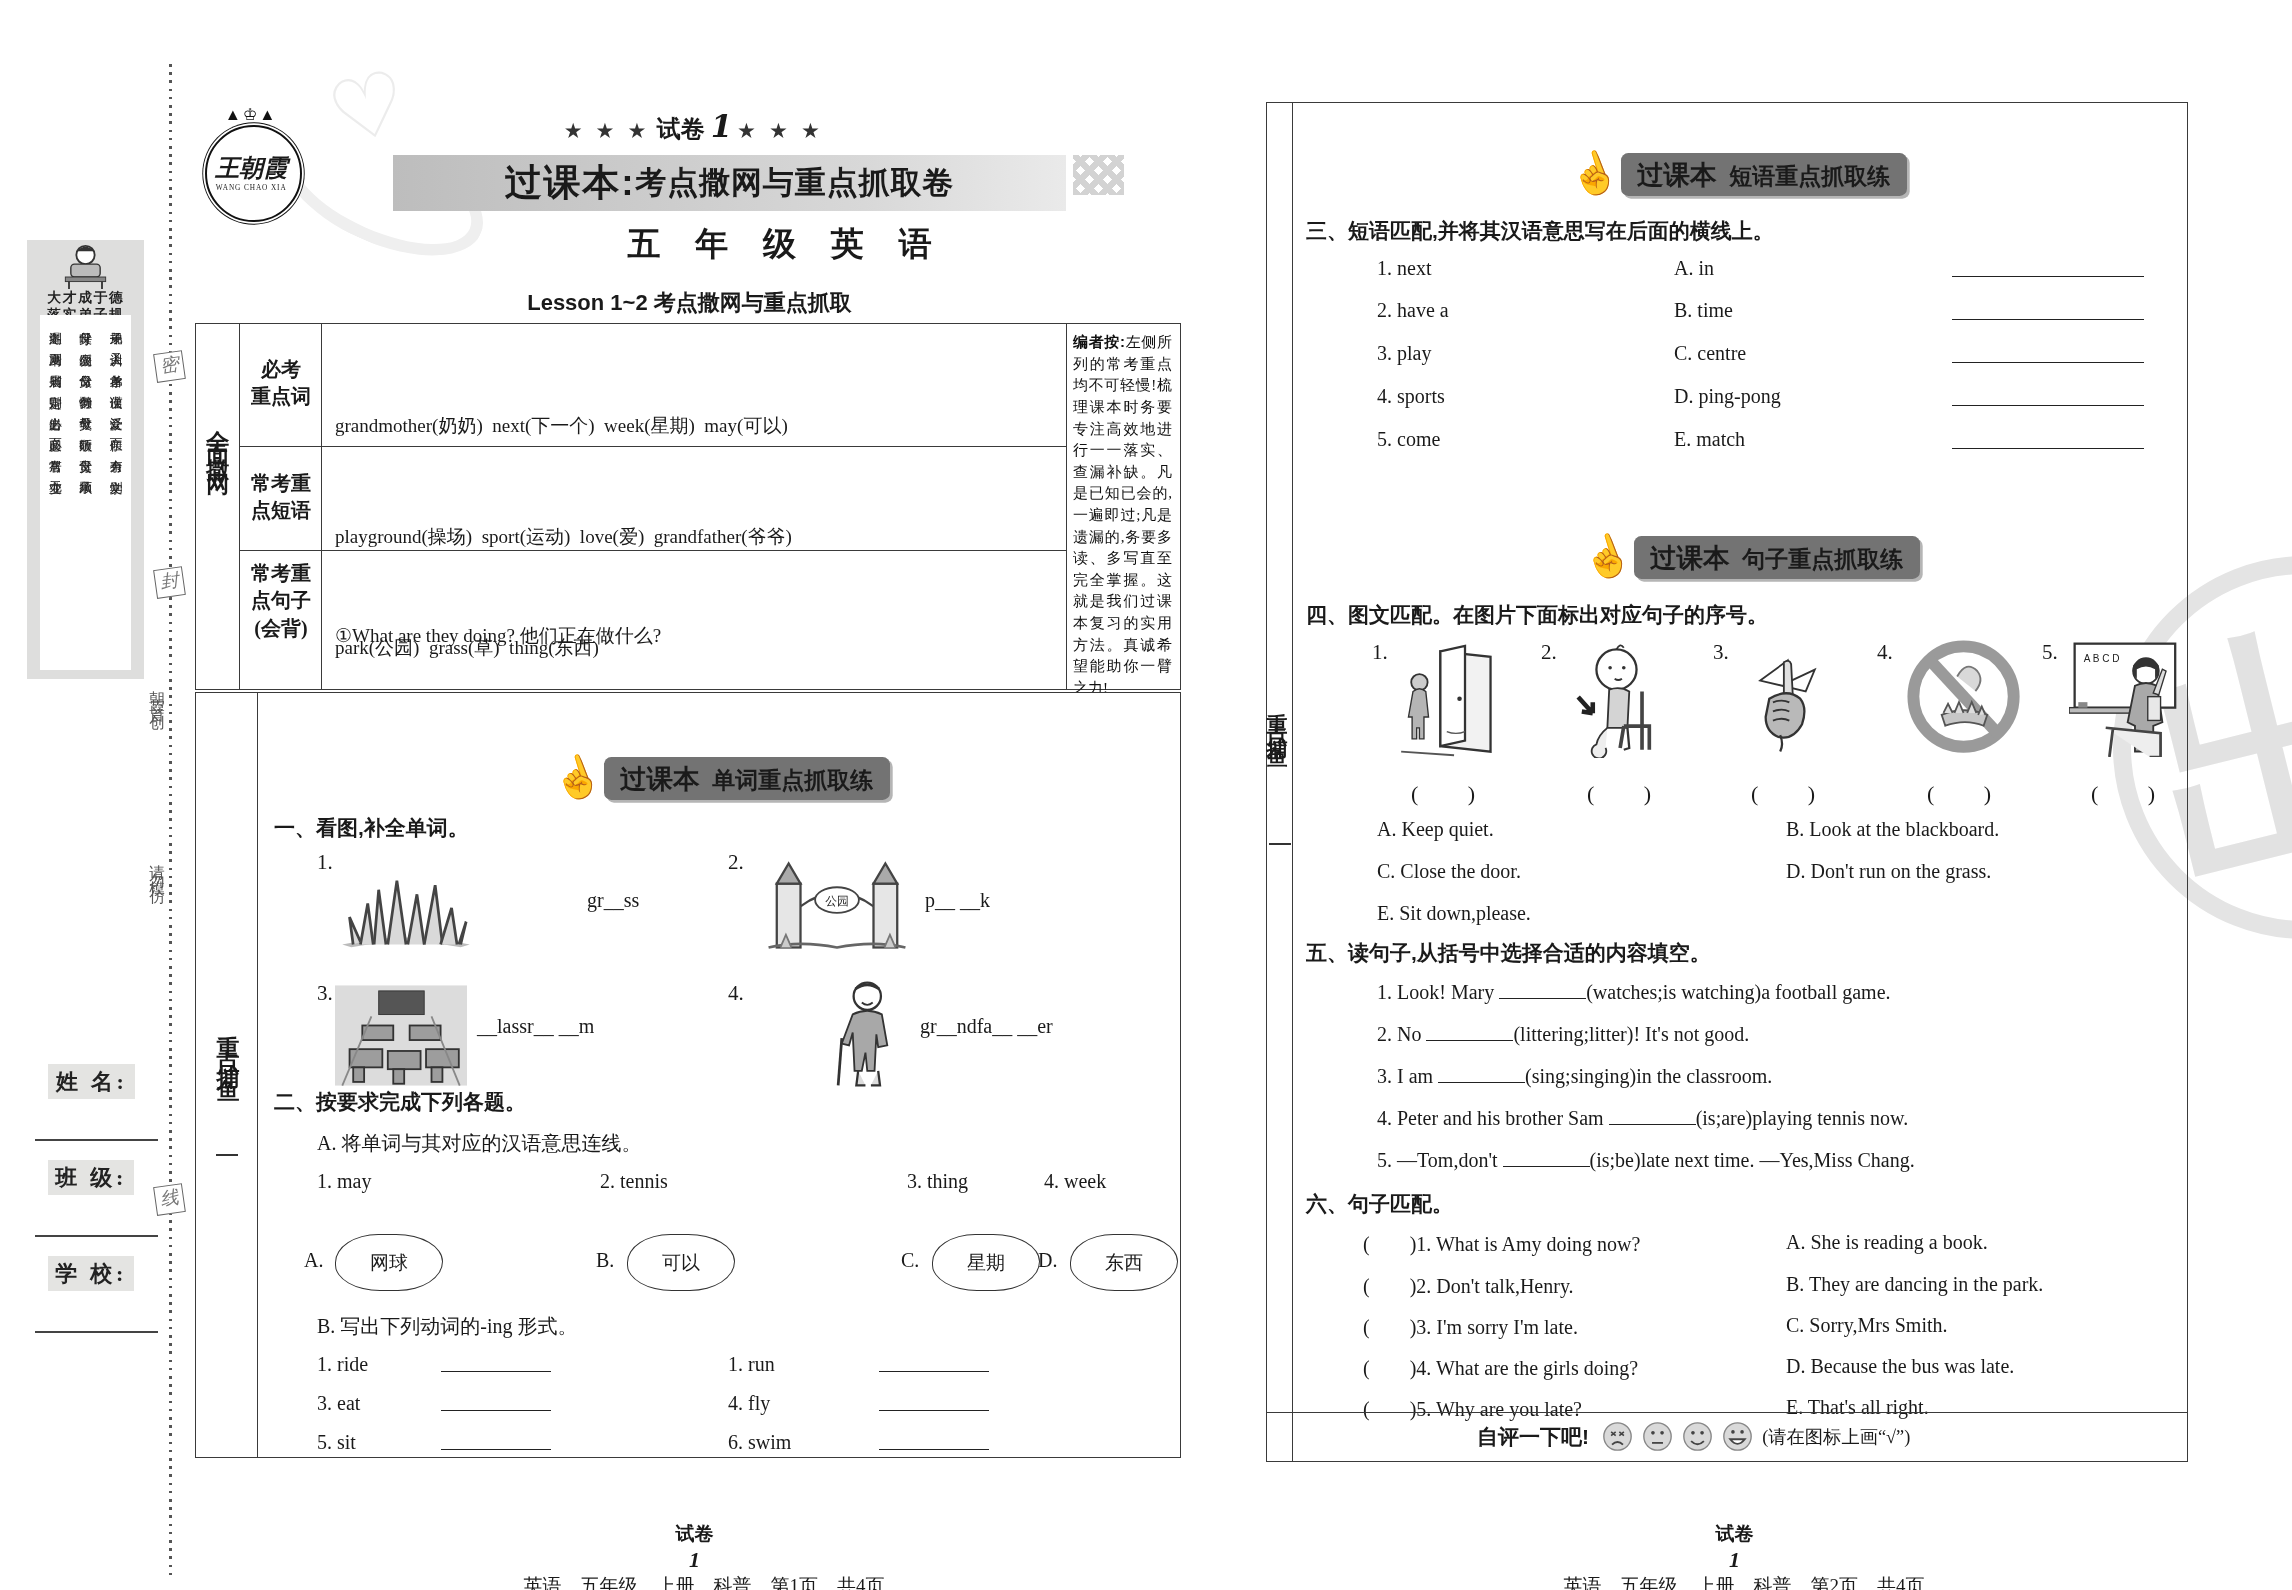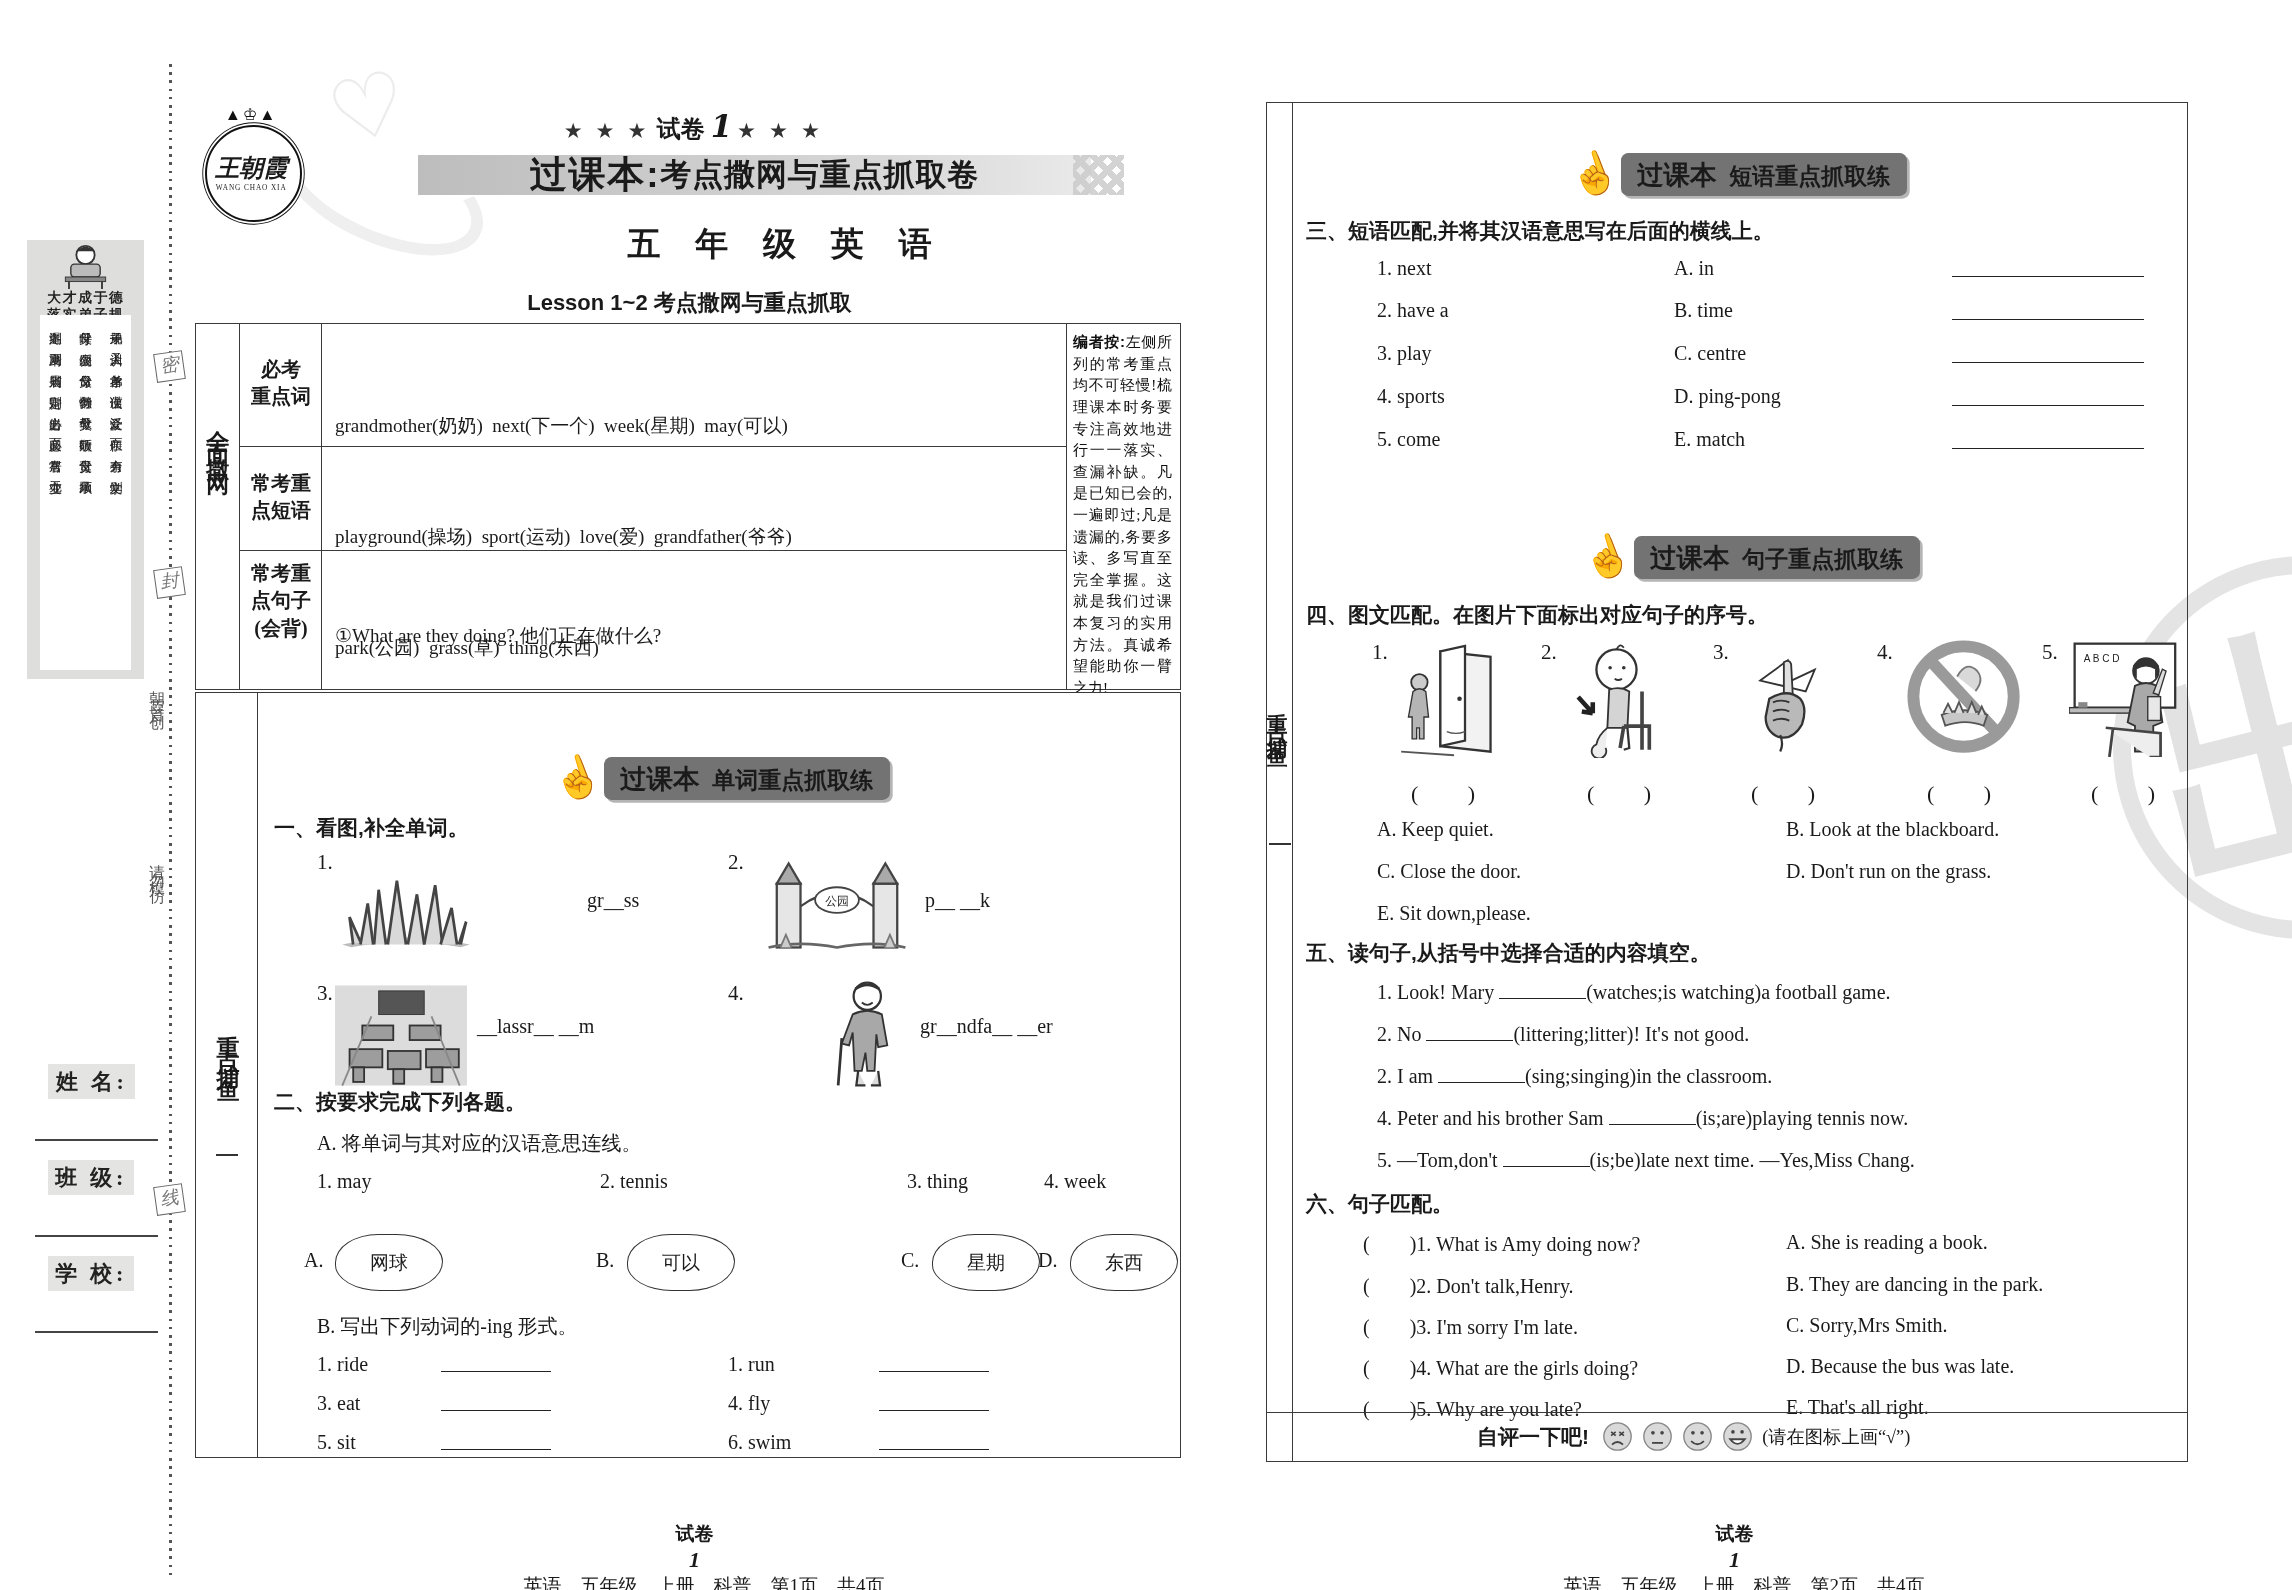--- a/index.html
+++ b/index.html
@@ -26,22 +26,22 @@
                background:#fff;box-shadow:0 0 0 1.8px #fff,0 0 0 2.7px #111;}
   .logo-text{position:absolute;left:3.7px;top:53px;width:93px;text-align:center;font-size:24px;font-weight:700;
              font-style:italic;font-family:"DejaVu Serif",serif;}
   .logo-crown{position:absolute;left:20px;top:5.5px;width:60px;text-align:center;font-size:16.4px;letter-spacing:1.8px;color:#111;}
   .logo-sub{position:absolute;left:3.7px;top:84px;width:93px;text-align:center;font-size:7.3px;letter-spacing:0.9px;color:#222;}
   .deco-heart{color:#ececec;font-size:87px;transform:rotate(-14deg);}
   .deco-swash{width:192px;height:82px;border-radius:50%;border:12.8px solid #efefef;border-top-color:transparent;border-left-color:transparent;transform:rotate(24deg);}
   .starline{left:393px;top:108px;width:603px;text-align:center;font-size:24px;font-weight:700;}
   .starline .st{color:#333;font-size:18.3px;letter-spacing:5.5px;}
   .starline .num{font-size:31px;font-style:italic;font-family:"DejaVu Serif",serif;}
-  .titleband{left:393px;top:155px;width:673px;height:40px;background:linear-gradient(to right,#bdbdbd,#d8d8d8 70%,#eaeaea);
-             display:flex;align-items:center;justify-content:center;margin-left:25px;}
+  .titleband{left:393px;top:155px;width:673px;height:56px;background:linear-gradient(to right,#bdbdbd,#d8d8d8 70%,#eaeaea);
+             display:flex;align-items:center;justify-content:center;}
   .titleband .big{font-size:37px;font-weight:700;font-family:"Liberation Sans",sans-serif;letter-spacing:1.8px;}
   .titleband .rest{font-size:31px;font-weight:700;font-family:"Liberation Sans",sans-serif;letter-spacing:0.9px;}
   .checker{left:1073px;top:155px;width:51px;height:40px;opacity:.8;
            background-image:repeating-linear-gradient(45deg,#c9c9c9 0 6.4px,transparent 6.4px 12.8px),
                             repeating-linear-gradient(-45deg,#c9c9c9 0 6.4px,transparent 6.4px 12.8px);}
   .subject{left:393px;top:222px;width:786px;text-align:center;font-size:33px;font-weight:700;letter-spacing:12.8px;
            font-family:"Liberation Sans",sans-serif;}
   .lesson{left:274px;top:288px;width:831px;text-align:center;font-size:22px;font-weight:700;
           font-family:"Liberation Sans",sans-serif;}
   
@@ -418,21 +418,21 @@
 
     <div class="abs etext" style="left:110px;top:715px;">A. Keep quiet.</div>
     <div class="abs etext" style="left:519px;top:715px;">B. Look at the blackboard.</div>
     <div class="abs etext" style="left:110px;top:757px;">C. Close the door.</div>
     <div class="abs etext" style="left:519px;top:757px;">D. Don't run on the grass.</div>
     <div class="abs etext" style="left:110px;top:799px;">E. Sit down,please.</div>
 
     <div class="abs sechead" style="left:39px;top:836px;">五、读句子,从括号中选择合适的内容填空。</div>
     <div class="abs etext" style="left:110px;top:877px;"><span>1. Look! Mary </span><span class="blank" style="width:87px;"></span><span>(watches;is watching)a football game.</span></div>
     <div class="abs etext" style="left:110px;top:919px;"><span>2. No </span><span class="blank" style="width:87px;"></span><span>(littering;litter)! It's not good.</span></div>
-    <div class="abs etext" style="left:110px;top:961px;"><span>2. I am </span><span class="blank" style="width:87px;"></span><span>(sing;singing)in the classroom.</span></div>
+    <div class="abs etext" style="left:110px;top:961px;"><span>3. I am </span><span class="blank" style="width:87px;"></span><span>(sing;singing)in the classroom.</span></div>
     <div class="abs etext" style="left:110px;top:1003px;"><span>4. Peter and his brother Sam </span><span class="blank" style="width:87px;"></span><span>(is;are)playing tennis now.</span></div>
     <div class="abs etext" style="left:110px;top:1045px;"><span>5. —Tom,don't </span><span class="blank" style="width:87px;"></span><span>(is;be)late next time. —Yes,Miss Chang.</span></div>
 
     <div class="abs sechead" style="left:39px;top:1087px;">六、句子匹配。</div>
     <div class="abs etext" style="left:96px;top:1128px;">(　　)1. What is Amy doing now?</div>
     <div class="abs etext" style="left:519px;top:1128px;">A. She is reading a book.</div>
     <div class="abs etext" style="left:96px;top:1170px;">(　　)2. Don't talk,Henry.</div>
     <div class="abs etext" style="left:519px;top:1170px;">B. They are dancing in the park.</div>
     <div class="abs etext" style="left:96px;top:1211px;">(　　)3. I'm sorry I'm late.</div>
     <div class="abs etext" style="left:519px;top:1211px;">C. Sorry,Mrs Smith.</div>

